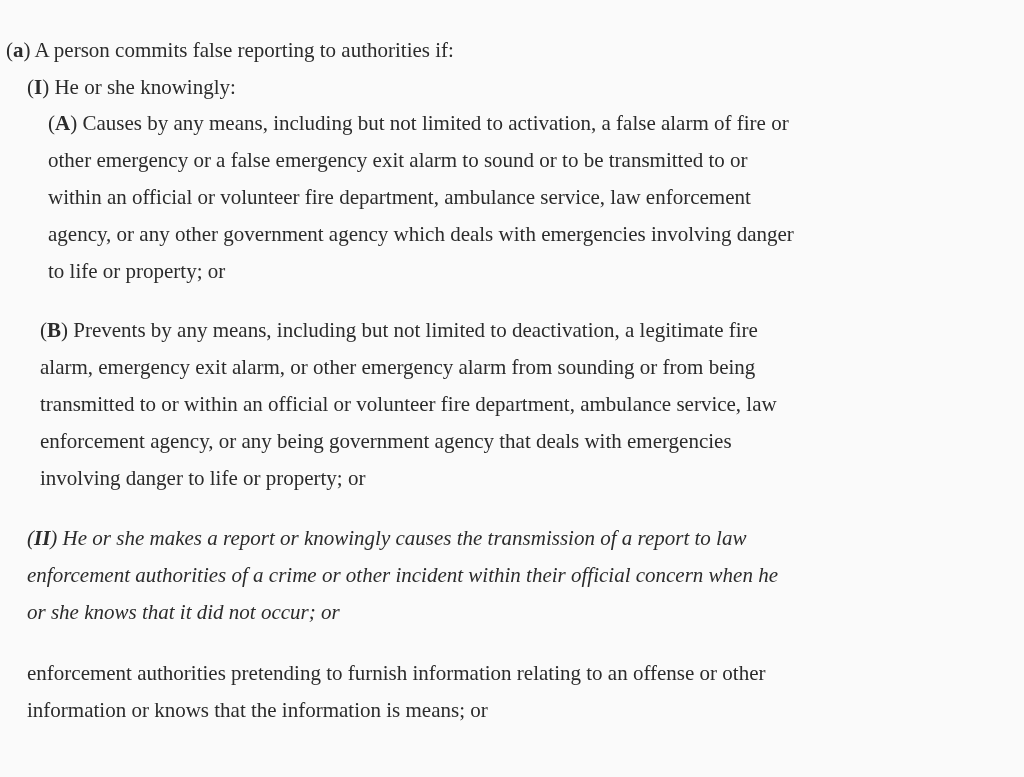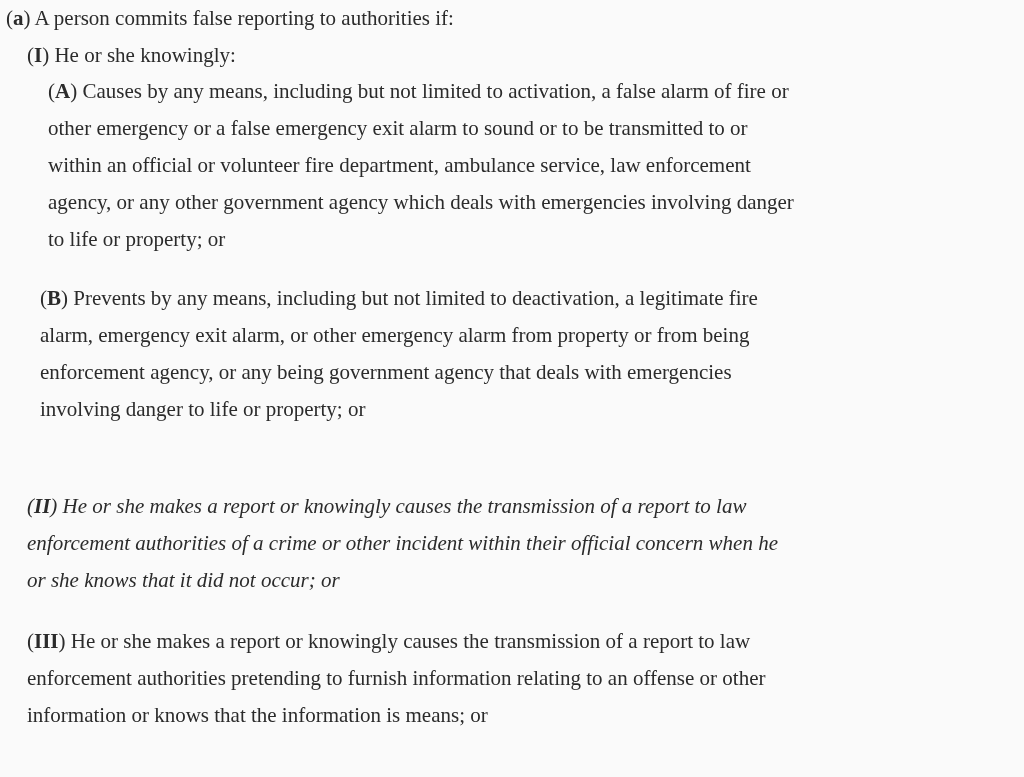--- a/index.html
+++ b/index.html
@@ -3,21 +3,21 @@
 <meta charset="utf-8">
 <style>
   html, body { margin: 0; padding: 0; }
   body {
     width: 1024px; height: 777px; overflow: hidden;
     background: #fafafa;
     color: #2b2b2b;
     font-family: "Liberation Serif", "DejaVu Serif", serif;
     font-size: 21px;
   }
-  .doc { position: relative; width: 1024px; height: 570px; }
+  .doc { position: relative; width: 1024px; height: 570px; margin-top: 32px; }
   .block { position: absolute; }
   .line { display: block; height: 37px; line-height: 37px; white-space: nowrap; }
 </style>
 </head>
 <body>
 
 <div class="doc">
 
   <div class="block" style="left:6px; top:0px;">
     <span class="line">(<b>a</b>) <span>A person commits false reporting to authorities if:</span></span>
@@ -30,30 +30,30 @@
     <span class="line">agency, or any other government agency which deals with emergencies involving danger</span>
     <span class="line">to life or property; or</span>
   </div>
 
   <div class="block" style="left:27px; top:37px;">
     <span class="line">(<b>I</b>) <span>He or she knowingly:</span></span>
   </div>
 
   <div class="block" style="left:40px; top:280px;">
     <span class="line">(<b>B</b>) <span>Prevents by any means, including but not limited to deactivation, a legitimate fire</span></span>
-    <span class="line">alarm, emergency exit alarm, or other emergency alarm from property or from being</span>
+    <span class="line">alarm, emergency exit alarm, or other emergency alarm from sounding or from being</span>
+    <span class="line">transmitted to or within an official or volunteer fire department, ambulance service, law</span>
     <span class="line">enforcement agency, or any being government agency that deals with emergencies</span>
     <span class="line">involving danger to life or property; or</span>
   </div>
 
   <div class="block" style="left:27px; top:488px;font-style:italic;">
     <span class="line">(<b>II</b>) <span>He or she makes a report or knowingly causes the transmission of a report to law</span></span>
     <span class="line">enforcement authorities of a crime or other incident within their official concern when he</span>
     <span class="line">or she knows that it did not occur; or</span>
   </div>
 
   <div class="block" style="left:27px; top:623px;">
-    <span class="line">(<b>III</b>) <span>He or she makes a report or knowingly causes the transmission of a report to law</span></span>
     <span class="line">enforcement authorities pretending to furnish information relating to an offense or other</span>
     <span class="line">information or knows that the information is means; or</span>
   </div>
 
 </div>
 
 </body></html>

